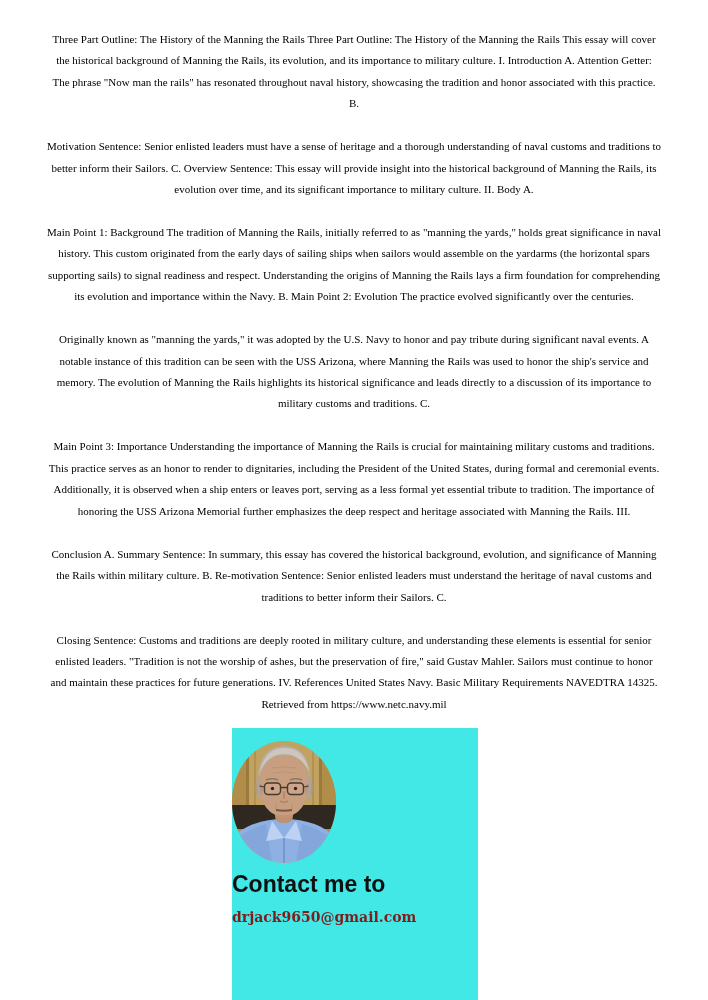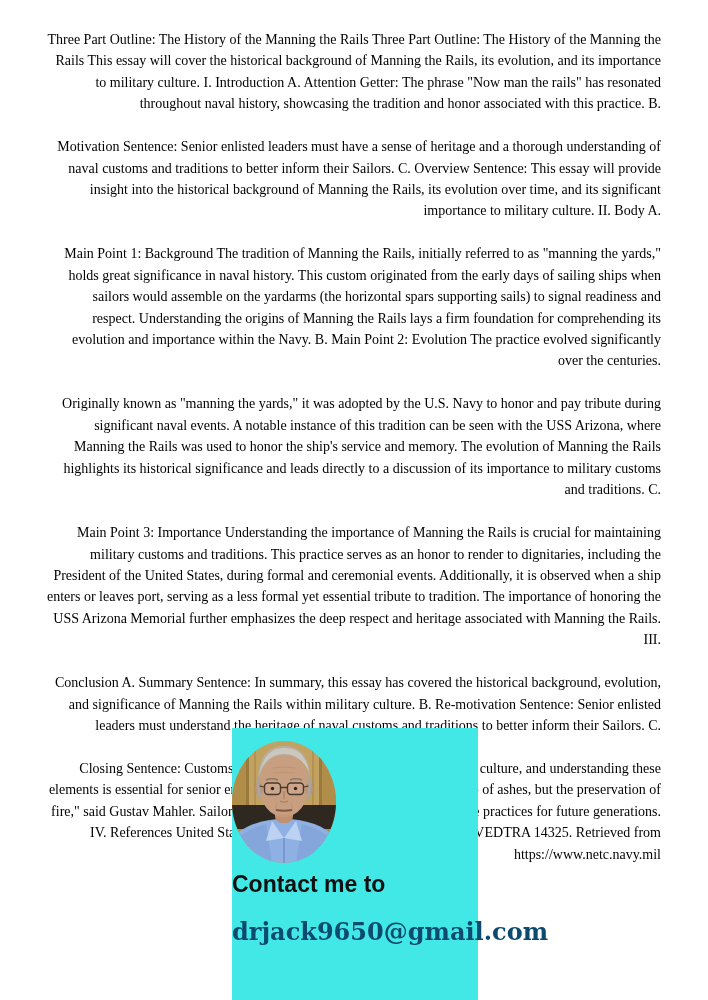--- a/index.html
+++ b/index.html
@@ -8,23 +8,23 @@
     background: #ffffff;
     position: relative;
     font-family: "Liberation Serif", serif;
     overflow: hidden;
   }
   .document {
     position: absolute;
     left: 47px; top: 29px;
     width: 614px;
     color: #000000;
-    font-size: 14px;
+    font-size: 11px;
     line-height: 21.4px;
-    text-align: right;
+    text-align: center;
   }
   .document p { margin: 0 0 21.6px 0; }
 
   .contact-overlay {
     position: absolute;
     left: 232px; top: 728px;
     width: 246px; height: 320px;
     background: #41e8e5;
     display: flex;
     flex-direction: column;
@@ -43,26 +43,26 @@
     margin-top: 6px;
     font-family: "Liberation Sans", sans-serif;
     font-weight: bold;
     font-size: 23px;
     line-height: 30px;
     color: #101010;
     text-align: center;
     white-space: nowrap;
   }
   .email {
-    margin-top: 20px;
+    margin-top: 5px;
     font-family: "DejaVu Serif", serif;
     font-weight: bold;
-    font-size: 24px;
+    font-size: 14px;
     line-height: 26px;
-    color: #0c4a6e;
+    color: #7f1d1d;
     white-space: nowrap;
   }
 </style>
 </head>
 <body>
 
 <div class="document">
   <p>Three Part Outline: The History of the Manning the Rails Three Part Outline: The History of the Manning the Rails This essay will cover the historical background of Manning the Rails, its evolution, and its importance to military culture. I. Introduction A. Attention Getter: The phrase "Now man the rails" has resonated throughout naval history, showcasing the tradition and honor associated with this practice. B.</p>
   <p>Motivation Sentence: Senior enlisted leaders must have a sense of heritage and a thorough understanding of naval customs and traditions to better inform their Sailors. C. Overview Sentence: This essay will provide insight into the historical background of Manning the Rails, its evolution over time, and its significant importance to military culture. II. Body A.</p>
   <p>Main Point 1: Background The tradition of Manning the Rails, initially referred to as "manning the yards," holds great significance in naval history. This custom originated from the early days of sailing ships when sailors would assemble on the yardarms (the horizontal spars supporting sails) to signal readiness and respect. Understanding the origins of Manning the Rails lays a firm foundation for comprehending its evolution and importance within the Navy. B. Main Point 2: Evolution The practice evolved significantly over the centuries.</p>

